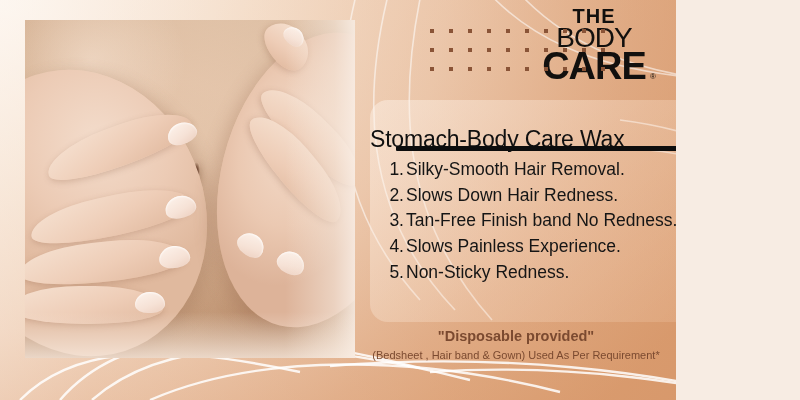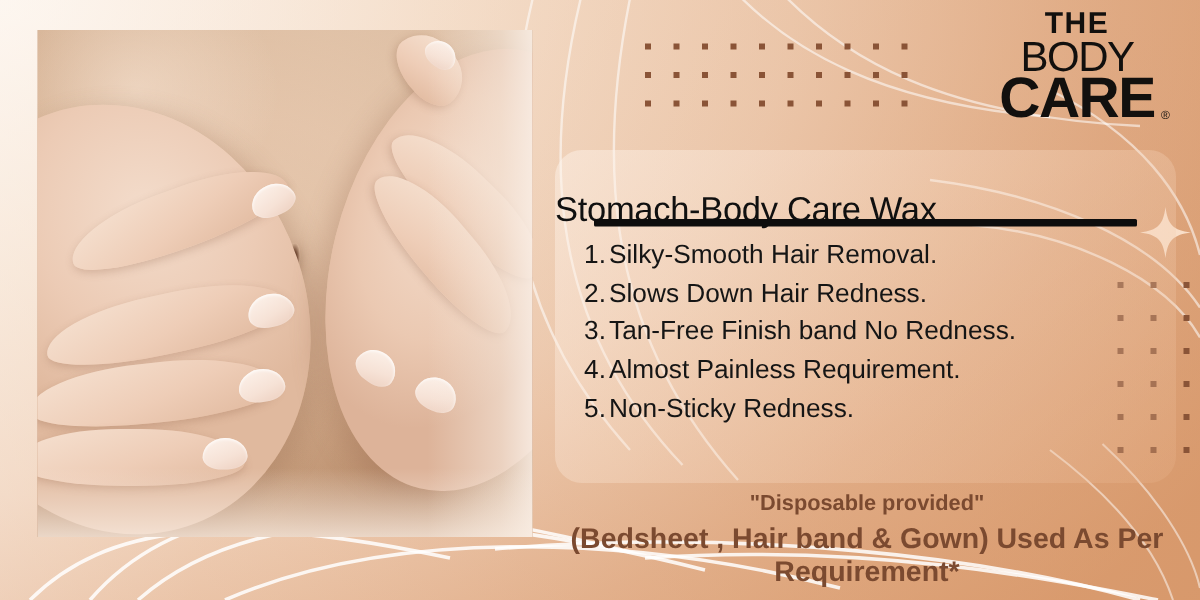--- a/index.html
+++ b/index.html
@@ -2,22 +2,23 @@
 <html><head>
 <meta charset="utf-8">
 <style>
   html,body{margin:0;padding:0;}
   body{
     width:800px;height:400px;overflow:hidden;
     font-family:"Liberation Sans",sans-serif;
     background:#f7ece3;
   }
   .banner{
-    position:relative;width:800px;height:400px;overflow:hidden;
+    position:relative;width:656px;height:400px;overflow:hidden;
     background:linear-gradient(125deg,#f7ead f0%, #f2ddcb 18%, #eccfb6 45%, #e2b08c 78%, #d99c6f 100%);
+    padding-left:20px;
   }
   
   .bg-grad{
     position:absolute;inset:0;
     background:
       radial-gradient(120% 150% at 0% 0%, #fbf2ea 0%, #f3ddc9 30%, #eccab0 55%, #e0ad89 78%, #d99b6e 100%);
   }
   .bg-grad2{
     position:absolute;inset:0;
     background:linear-gradient(112deg, rgba(255,250,245,.55) 0%, rgba(250,228,210,.25) 30%, rgba(224,165,120,.30) 72%, rgba(214,150,105,.45) 100%);
@@ -126,21 +127,21 @@
   }
   .list .num{width:20px;flex:0 0 20px;text-align:right;padding-right:2px;}
   .list .txt{flex:1;}
   .list .cont{display:block;}
 
   
   .footer{
     position:absolute;left:356px;right:0;top:328px;text-align:center;color:#7b4a30;
   }
   .f1{font-size:14.5px;font-weight:bold;margin-bottom:5px;}
-  .f2{font-size:19px;font-weight:bold;}
+  .f2{font-size:11px;font-weight:normal;}
 </style>
 </head>
 <body>
 
 <div class="banner">
 
   <div class="bg-grad"></div>
   <div class="bg-grad2"></div>
 
   <div class="swirls">
@@ -292,21 +293,21 @@
       <li>
         <span class="num">2.</span>
         <span class="txt">Slows Down Hair Redness.</span>
       </li>
       <li>
         <span class="num">3.</span>
         <span class="txt">Tan-Free Finish band No Redness.</span>
       </li>
       <li>
         <span class="num">4.</span>
-        <span class="txt">Almost Painless Requirement.</span>
+        <span class="txt">Slows Painless Experience.</span>
       </li>
       <li>
         <span class="num">5.</span>
         <span class="txt">
           <span class="cont">Non-Sticky Redness.</span>
         </span>
       </li>
     </ul>
   </div>
 

